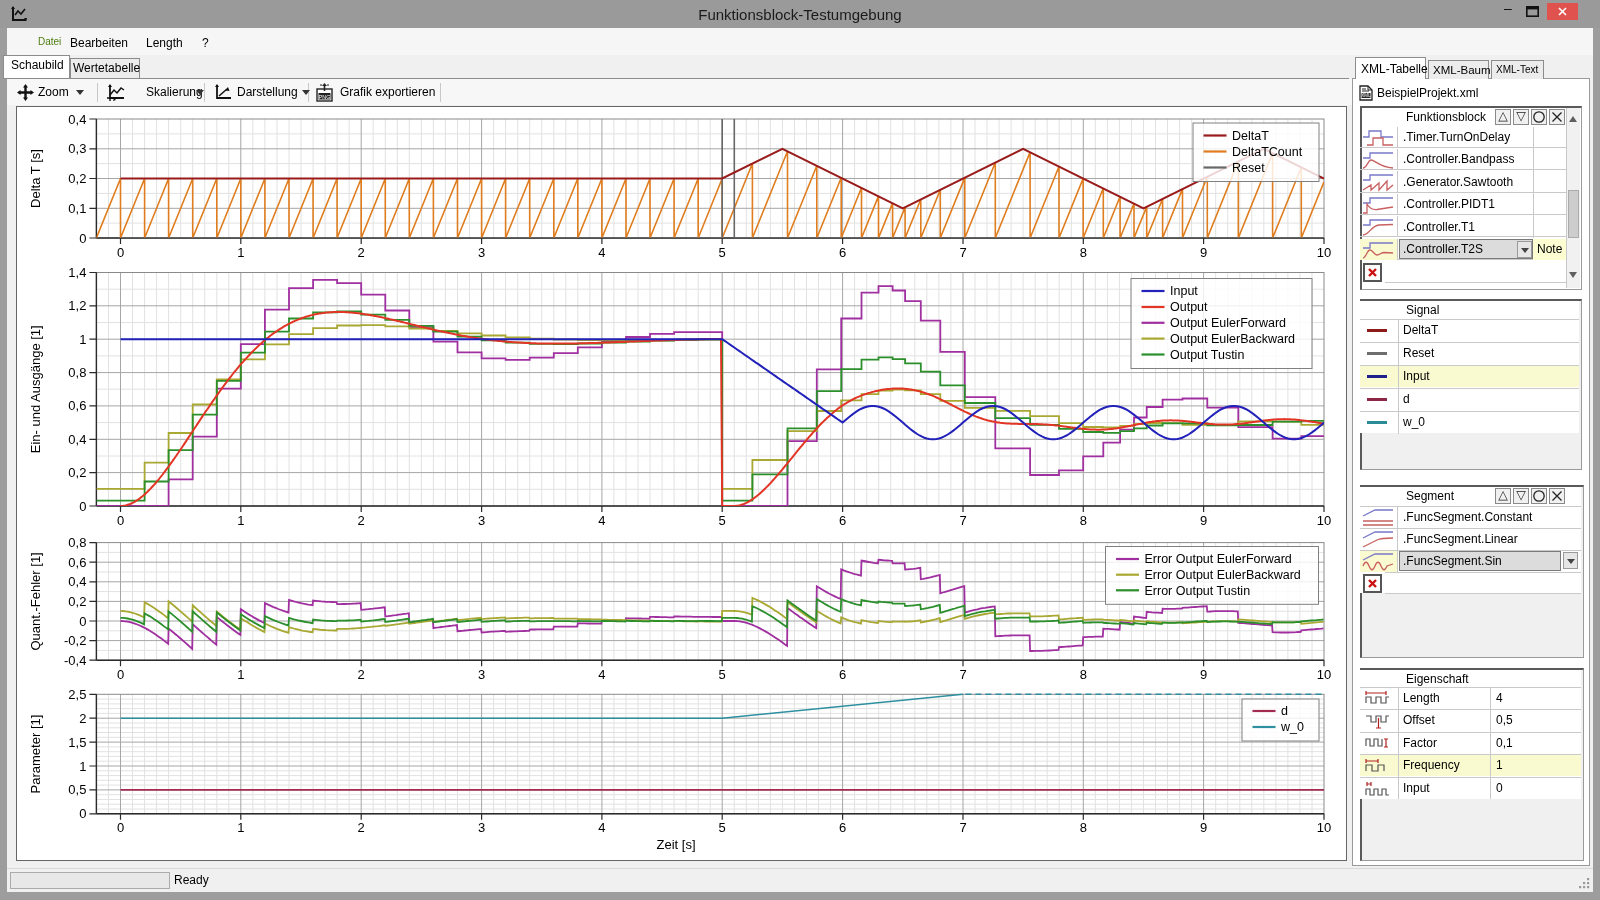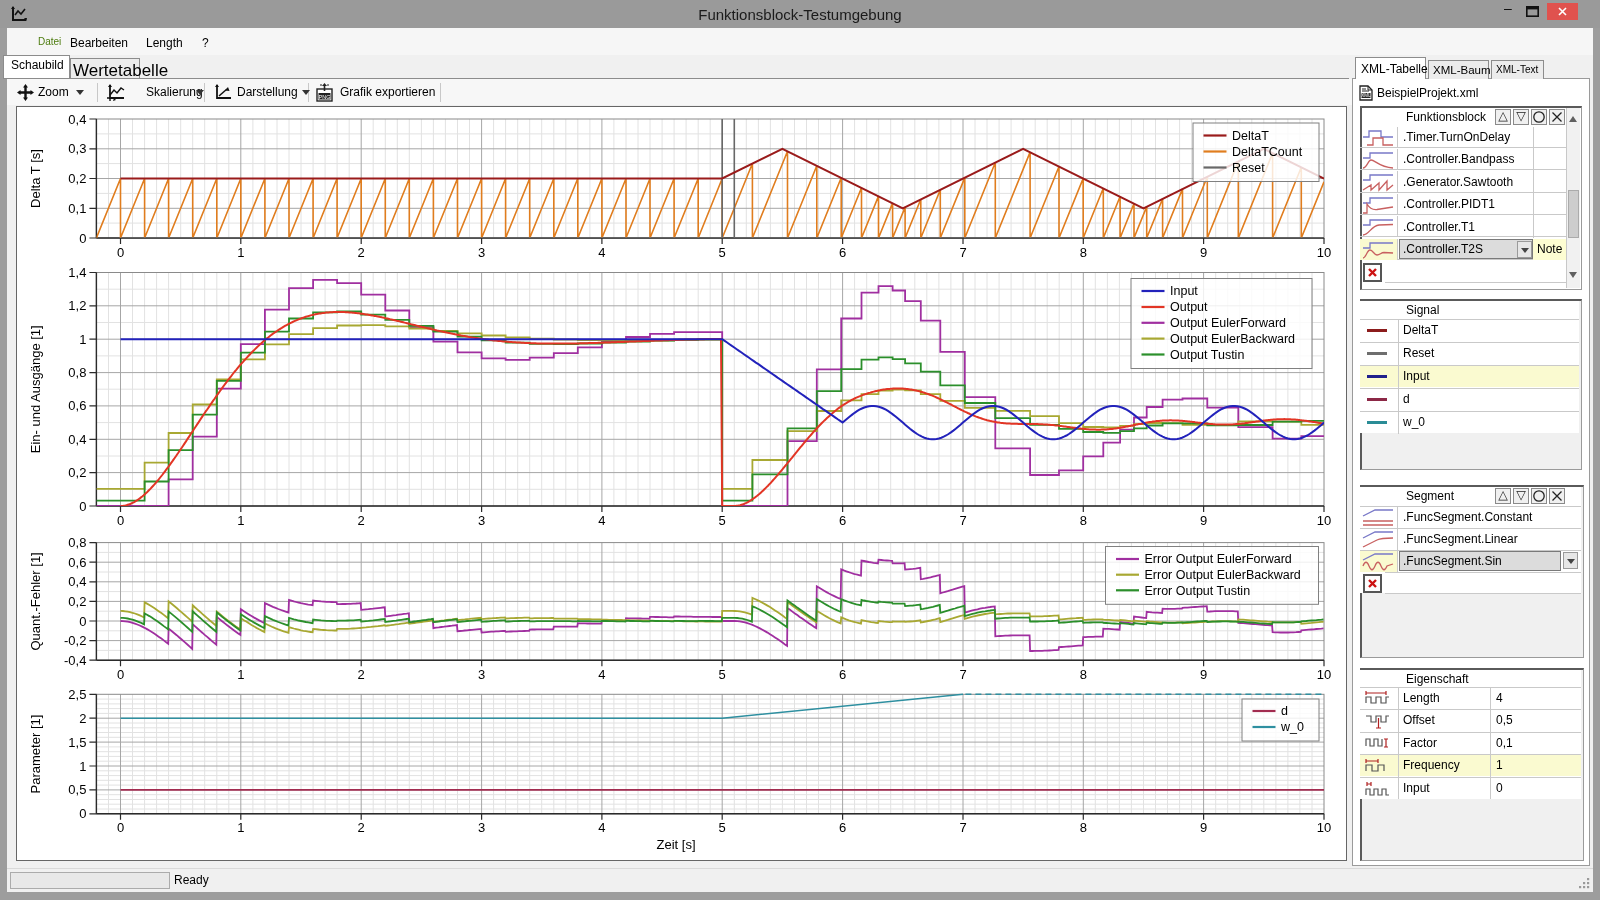--- a/index.html
+++ b/index.html
@@ -25,21 +25,21 @@
     <path d="M1 1 L8 8 M8 1 L1 8" stroke="#fff" stroke-width="1.6"></path>
   </svg>
 <div class="abs" style="left:7px;top:28px;width:1586px;height:27px;background:#f6f6f6"></div>
 <div class="abs" style="left:38px;top:36px;font-size:10px;color:#4d7c0f">Datei</div>
 <div class="abs" style="left:70px;top:36px;font-size:12px;color:#000">Bearbeiten</div>
 <div class="abs" style="left:146px;top:36px;font-size:12px;color:#000">Length</div>
 <div class="abs" style="left:202px;top:36px;font-size:12px;color:#000">?</div>
 <div class="abs" style="left:7px;top:55px;width:1345px;height:23px;background:#f0f0f0"></div>
 <div class="abs" style="left:3px;top:77.5px;width:1346px;height:1px;background:#8c8c8c"></div>
 <div class="abs" style="left:70px;top:58px;width:70px;height:20px;background:#ececec;border:1px solid #8c8c8c;border-bottom:none"></div>
-<div class="abs" style="left:73px;top:61px;font-size:17px;white-space:nowrap">Wertetabelle</div>
+<div class="abs" style="left:73px;top:61px;font-size:12px;white-space:nowrap">Wertetabelle</div>
 <div class="abs" style="left:3px;top:55px;width:67px;height:23px;background:#fff;border:1px solid #8c8c8c;border-bottom:none"></div>
 <div class="abs txt" style="left:11px;top:58px">Schaubild</div>
 <div class="abs" style="left:7px;top:79px;width:1345px;height:26px;background:#f7f7f7"></div>
 <div class="abs" style="left:97px;top:83px;width:1px;height:19px;background:#c8c8c8"></div>
 <div class="abs" style="left:204px;top:83px;width:1px;height:19px;background:#c8c8c8"></div>
 <div class="abs" style="left:308px;top:83px;width:1px;height:19px;background:#c8c8c8"></div>
 <div class="abs" style="left:440px;top:83px;width:1px;height:19px;background:#c8c8c8"></div>
 <svg class="abs" style="left:17px;top:84px" width="17" height="17" viewBox="0 0 17 17">
     <path d="M8.5 2 V15 M2 8.5 H15" stroke="#111" stroke-width="2.4"></path>
     <path d="M8.5 0 L11 3.5 H6 Z M8.5 17 L6 13.5 H11 Z M0 8.5 L3.5 6 V11 Z M17 8.5 L13.5 11 V6 Z" fill="#111"></path>

